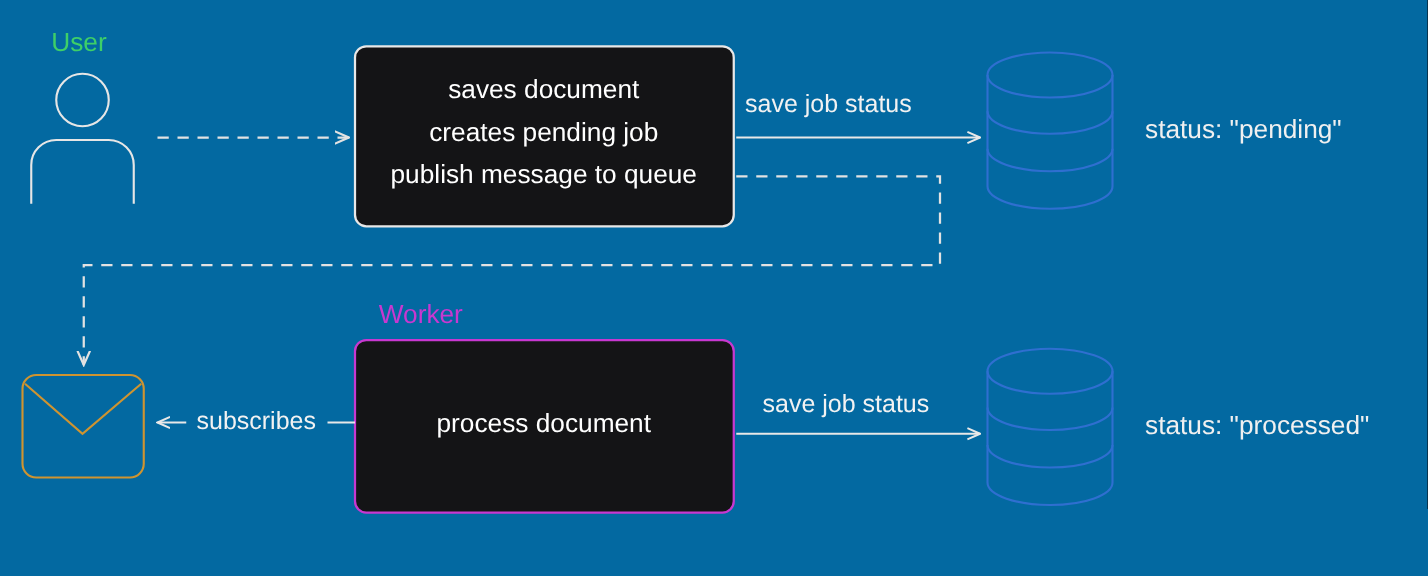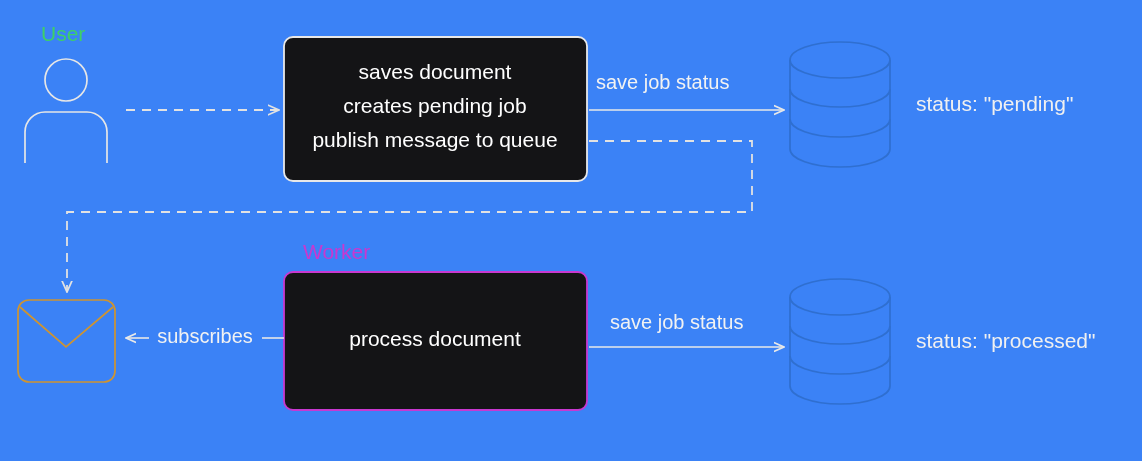--- a/index.html
+++ b/index.html
@@ -7,21 +7,21 @@
     padding: 0;
     background: #0f0f10;
   }
   body {
     font-family: "Liberation Sans", sans-serif;
   }
   #canvas {
     position: relative;
     width: 1142px;
     height: 461px;
-    background: #3b82f6;
+    background: #0369a1;
     overflow: hidden;
   }
   #diagram-svg {
     position: absolute;
     left: 0;
     top: 0;
     width: 1142px;
     height: 461px;
   }
   .node-label {

